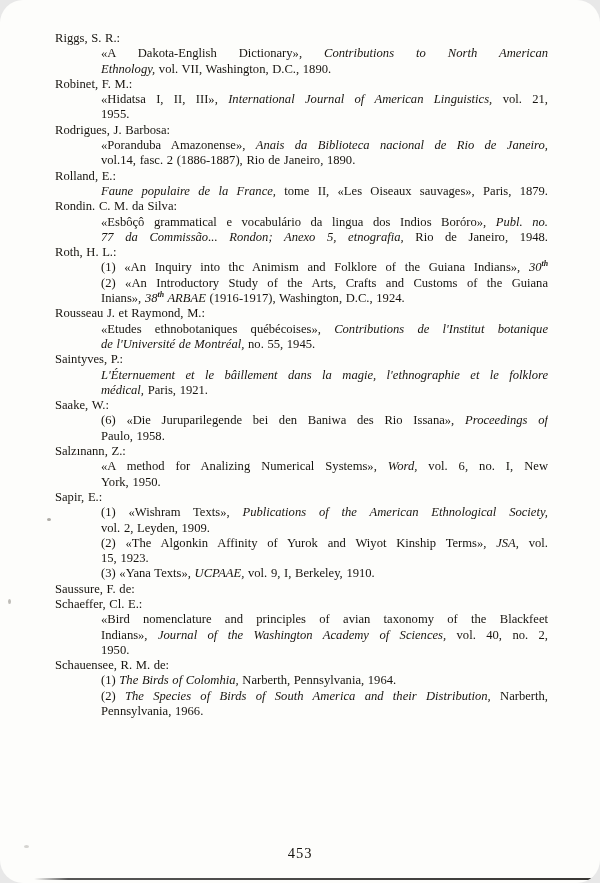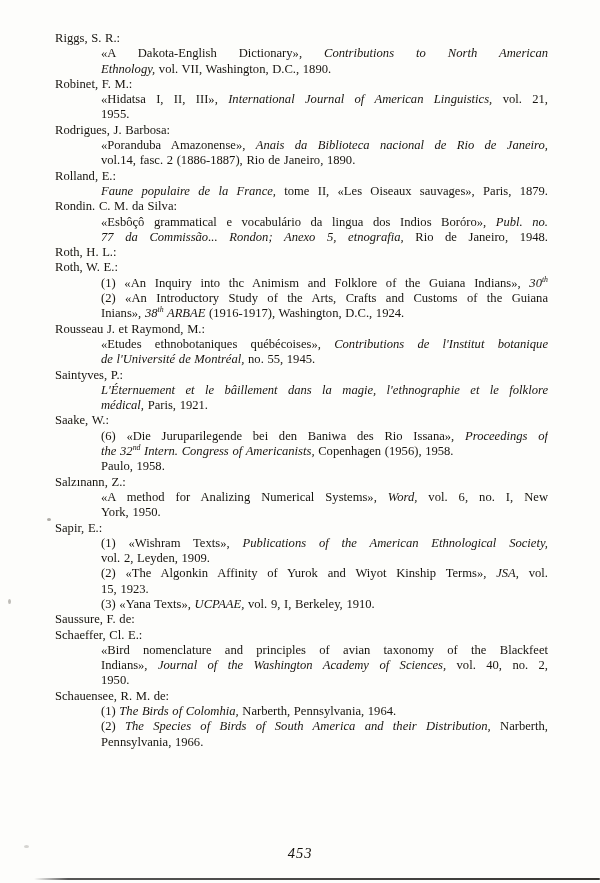--- a/index.html
+++ b/index.html
@@ -4,38 +4,38 @@
 <style>
   html,body { margin:0; padding:0; background:#e8e8e8; }
   .page {
     position:relative;
     width:600px; height:883px;
     margin:0 auto;
     background:#fdfdfb;
     font-family:"Liberation Serif","DejaVu Serif",serif;
     color:#17140f;
     overflow:hidden;
+    border-radius:23px;
   }
   .content {
     position:absolute; left:55px; top:31px; width:493px;
     font-size:12.6px; line-height:15.3px;
     word-spacing:0.5px;
   }
   .entry { margin:0; }
   .author { height:15.3px; overflow:hidden; white-space:nowrap; }
   .line   { padding-left:46px; height:15.3px; overflow:hidden; }
   .line.j { text-align:justify; }
   .line.j::after { content:""; display:inline-block; width:100%; height:0; }
   .it { font-style:italic; }
-  sup { font-size:0.62em; line-height:0; vertical-align:super; }
+  sup { font-size:0.62em; line-height:0; vertical-align:super;font-weight:bold; }
   .pageno {
     position:absolute; top:845px; left:0; width:100%;
     text-align:center; font-size:14.5px; letter-spacing:1px;
     font-family:"Liberation Serif","DejaVu Serif",serif;
-    font-style:italic;
   }
   .scan-bottom-line {
     position:absolute; top:878px; left:34px; right:0; height:2px;
     background:linear-gradient(to right, rgba(70,70,70,0), rgba(45,45,45,0.8) 6%, rgba(35,33,30,0.9));
     border-radius:1px;
   }
   .speck { position:absolute; background:#8a8780; border-radius:50%; }
   #sp1 { left:47px; top:518px; width:4px; height:3px; opacity:.7; }
   #sp2 { left:8px;  top:599px; width:3px; height:5px; opacity:.55; }
   #sp3 { left:24px; top:845px; width:5px; height:3px; opacity:.35; }
@@ -66,39 +66,37 @@
       </div>
       <div class="entry">
         <div class="author">Rondin. C. M. da Silva:</div>
         <div class="line j"><span>«Esbôçô grammatical e vocabulário da lingua dos Indios Boróro», </span><span class="it">Publ. no.</span></div>
         <div class="line j"><span class="it">77 da Commissão... Rondon; Anexo 5, etnografia,</span><span> Rio de Janeiro, 1948.</span></div>
       </div>
       <div class="entry">
         <div class="author">Roth, H. L.:</div>
       </div>
       <div class="entry">
-        <div class="author">Roth, W. E.:</div>
         <div class="line j"><span>(1) «An Inquiry into thc Animism and Folklore of the Guiana Indians», </span><span class="it">30</span><sup class="it">th</sup></div>
         <div class="line j"><span>(2) «An Introductory Study of the Arts, Crafts and Customs of the Guiana</span></div>
         <div class="line"><span>Inians», </span><span class="it">38</span><sup class="it">th</sup><span class="it"> ARBAE</span><span> (1916-1917), Washington, D.C., 1924.</span></div>
       </div>
       <div class="entry">
         <div class="author">Rousseau J. et Raymond, M.:</div>
         <div class="line j"><span>«Etudes ethnobotaniques québécoises», </span><span class="it">Contributions de l'Institut botanique</span></div>
         <div class="line"><span class="it">de l'Université de Montréal,</span><span> no. 55, 1945.</span></div>
       </div>
       <div class="entry">
         <div class="author">Saintyves, P.:</div>
         <div class="line j"><span class="it">L'Éternuement et le bâillement dans la magie, l'ethnographie et le folklore</span></div>
         <div class="line"><span class="it">médical,</span><span> Paris, 1921.</span></div>
       </div>
       <div class="entry">
         <div class="author">Saake, W.:</div>
         <div class="line j"><span>(6) «Die Juruparilegende bei den Baniwa des Rio Issana», </span><span class="it">Proceedings of</span></div>
-        <div class="line"><span class="it">the 32</span><sup class="it">nd</sup><span class="it"> Intern. Congress of Americanists,</span><span> Copenhagen (1956), 1958.</span></div>
         <div class="line"><span>Paulo, 1958.</span></div>
       </div>
       <div class="entry">
         <div class="author">Salzınann, Z.:</div>
         <div class="line j"><span>«A method for Analizing Numerical Systems», </span><span class="it">Word,</span><span> vol. 6, no. I, New</span></div>
         <div class="line"><span>York, 1950.</span></div>
       </div>
       <div class="entry">
         <div class="author">Sapir, E.:</div>
         <div class="line j"><span>(1) «Wishram Texts», </span><span class="it">Publications of the American Ethnological Society,</span></div>

